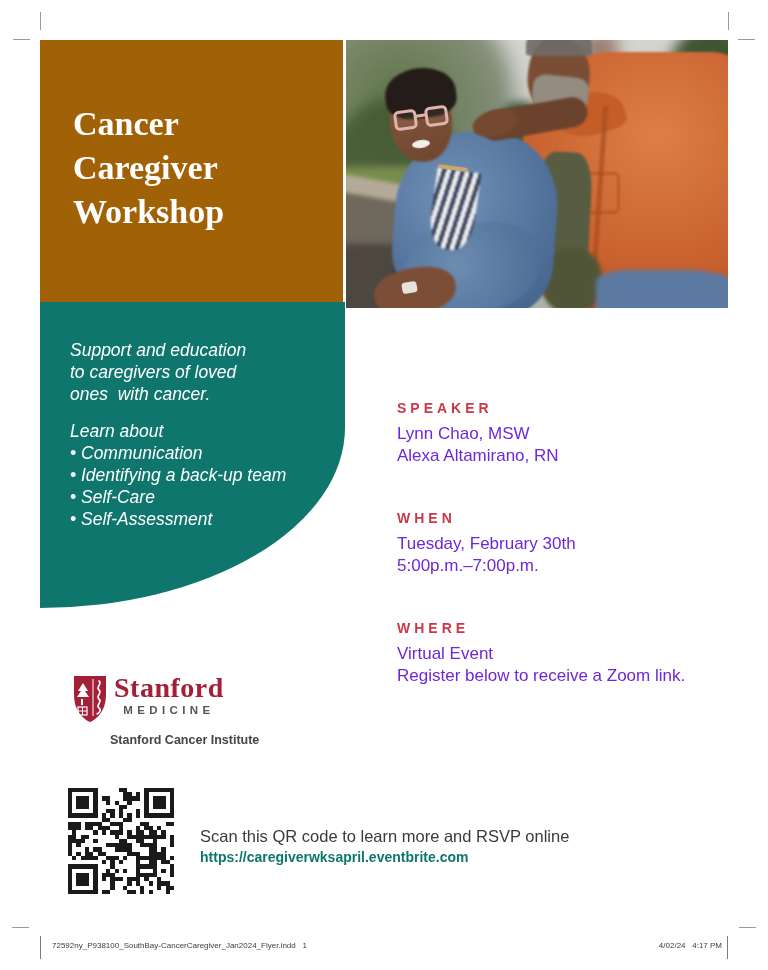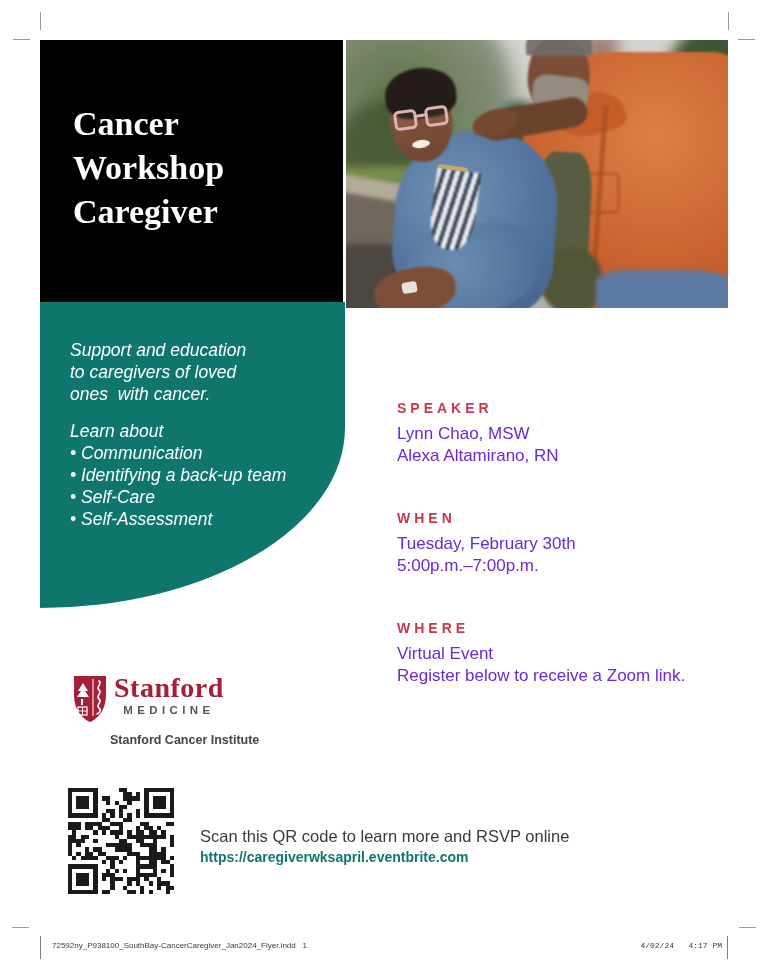--- a/index.html
+++ b/index.html
@@ -7,21 +7,21 @@
   body { width:768px; height:970px; position:relative; overflow:hidden;
          font-family:"Liberation Sans", sans-serif; }
 
   
   .mark { position:absolute; background:#9b9b9b; }
   .mark.v { width:1px; height:18px; }
   .mark.h { width:17px; height:1px; }
 
   
   .red-block { position:absolute; left:40px; top:40px; width:303px; height:262px;
-               background:#000000; }
+               background:#a16207; }
   .red-block .title { padding:62px 0 0 33px; color:#ffffff;
                font-family:"Liberation Serif", serif; font-weight:700;
                font-size:34px; line-height:44px; }
 
   
   .photo { position:absolute; left:346px; top:40px; width:382px; height:268px;
            overflow:hidden; background:linear-gradient(175deg,#d8d8d4 0%,#c4c6bf 45%,#adb0a4 100%); }
   .photo div { position:absolute; }
   .ph-tree-l  { left:-35px; top:-25px; width:210px; height:200px;
                 background:radial-gradient(circle at 42% 42%, #5e7446 0%, rgba(68,88,53,.55) 62%, transparent 74%);
@@ -132,37 +132,37 @@
   .qr svg { display:block; width:106px; height:106px; shape-rendering:crispEdges; }
   .rsvp { position:absolute; left:200px; top:826px; }
   .rsvp-line1 { color:#3A3A3A; font-size:16.5px; line-height:21px; }
   .rsvp-url   { color:#0f766e; font-weight:700; font-size:14px; line-height:21px; }
 
   
   .slug-bar { position:absolute; width:1px; height:23px; top:936px; background:#7d7d7d; }
   .slug-file { position:absolute; left:52px; top:941px; font-size:8px; color:#3b3b3b;
                white-space:pre; }
   .slug-date { position:absolute; right:46px; top:941px; font-size:8px; color:#3b3b3b;
-               white-space:pre;font-family:Liberation Mono, monospace; }
+               white-space:pre; }
 </style>
 </head>
 <body>
 
 <div class="mark v" style="left:40px; top:12px;"></div>
 <div class="mark h" style="left:13px; top:39px;"></div>
 <div class="mark v" style="left:728px; top:12px;"></div>
 <div class="mark h" style="left:738px; top:39px;"></div>
 <div class="mark h" style="left:12px; top:927px;"></div>
 <div class="mark h" style="left:739px; top:927px;"></div>
 
 <div class="red-block">
   <div class="title">
     <div>Cancer</div>
+    <div>Caregiver</div>
     <div>Workshop</div>
-    <div>Caregiver</div>
   </div>
 </div>
 
 <div class="photo">
   <div class="ph-tree-l"></div>
   <div class="ph-tree-l2"></div>
   <div class="ph-tree-m"></div>
   <div class="ph-bldg"></div>
   <div class="ph-tree-r"></div>
   <div class="ph-grass"></div>

